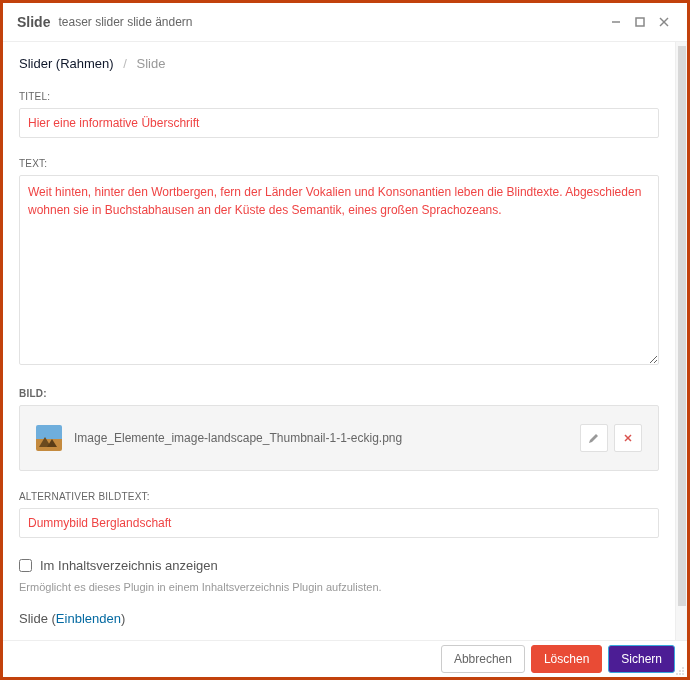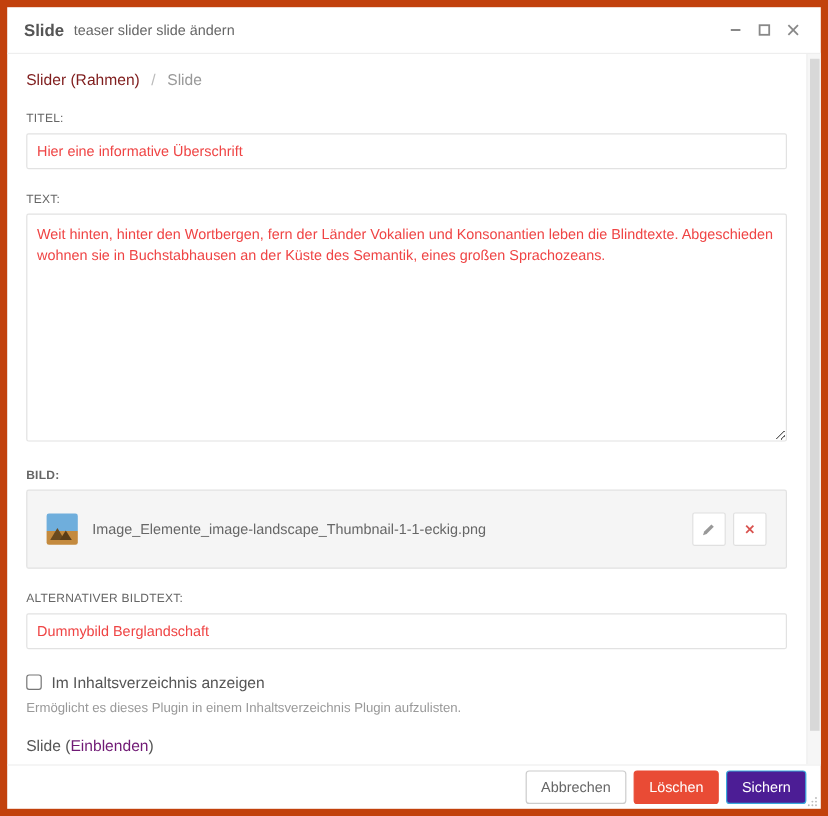--- a/index.html
+++ b/index.html
@@ -1,48 +1,48 @@
 <!DOCTYPE html>
 <html><head>
 <meta charset="utf-8">
 <style>
   * { box-sizing: border-box; margin: 0; padding: 0; }
   html, body { width: 690px; height: 680px; font-family: Arial, Helvetica, sans-serif; font-size: 12px; color: #555; background: #fff; }
-  .window { width: 690px; height: 680px; border: 6px solid #c2410c; display: flex; flex-direction: column; background: #fff; justify-content: flex-end; }
+  .window { width: 690px; height: 680px; border: 3px solid #c2410c; display: flex; flex-direction: column; background: #fff; justify-content: flex-end; }
   .titlebar { display: flex; align-items: center; padding: 10px 14px; border-bottom: 1px solid #eee; }
   .titlebar .title-strong { font-size: 14px; font-weight: bold; color: #555; margin-right: 8px; }
   .titlebar .title-sub { font-size: 12px; color: #666; }
   .titlebar .spacer { flex: 1; }
   .win-btn { width: 18px; height: 18px; display: flex; align-items: center; justify-content: center; margin-left: 6px; color: #888; cursor: pointer; }
   .win-btn svg { width: 12px; height: 12px; }
   .content-wrap { flex: 1; position: relative; overflow: hidden; }
   .scroll-area { position: absolute; top: 0; left: 0; right: 12px; bottom: 0; overflow-y: auto; padding: 14px 16px 10px 16px; }
   .scrollbar { position: absolute; top: 0; right: 0; width: 12px; height: 100%; background: #f6f6f6; border-left: 1px solid #eee; }
   .scrollbar-thumb { position: absolute; top: 4px; left: 2px; width: 8px; height: 560px; background: #d8d8d8; border-radius: 0; }
   .breadcrumb { font-size: 13px; margin-bottom: 20px; }
-  .breadcrumb .link { color: #7f1d1d; cursor: pointer; }
+  .breadcrumb .link { color: #0f172a; cursor: pointer; }
   .breadcrumb .sep { color: #bbb; margin: 0 6px; }
   .breadcrumb .current { color: #999; }
   .field-label { font-size: 10px; letter-spacing: 0.2px; color: #666; margin-bottom: 6px; }
   .input, .textarea { width: 100%; border: 1px solid #e2e2e2; background: #fff; padding: 7px 8px; font-size: 12px; color: #ef4444; font-family: inherit; border-radius: 2px; }
   .textarea { height: 190px; resize: both; line-height: 1.5; }
   .group { margin-bottom: 20px; }
   .bild-box { border: 1px solid #e2e2e2; background: #f5f5f5; padding: 18px 16px; display: flex; align-items: center; border-radius: 2px; }
   .thumb { width: 26px; height: 26px; border-radius: 2px; margin-right: 12px; background: linear-gradient(to bottom, #6faedc 0%, #6faedc 55%, #c48a3e 55%, #c48a3e 100%); position: relative; overflow: hidden; }
   .thumb::before { content: ""; position: absolute; bottom: 4px; left: 3px; width: 0; height: 0; border-left: 6px solid transparent; border-right: 6px solid transparent; border-bottom: 10px solid #6b4a1e; }
   .thumb::after { content: ""; position: absolute; bottom: 4px; left: 11px; width: 0; height: 0; border-left: 5px solid transparent; border-right: 5px solid transparent; border-bottom: 8px solid #5a3d17; }
   .filename { flex: 1; font-size: 12px; color: #666; }
   .icon-btn { width: 28px; height: 28px; border: 1px solid #e0e0e0; background: #fff; display: flex; align-items: center; justify-content: center; margin-left: 6px; border-radius: 2px; cursor: pointer; }
   .icon-btn svg { width: 12px; height: 12px; }
   .checkbox-row { display: flex; align-items: center; margin-bottom: 8px; }
   .checkbox-row input { margin-right: 8px; }
   .checkbox-row label { font-size: 13px; color: #555; }
   .help-text { font-size: 11px; color: #999; margin-bottom: 18px; }
   .section-title { font-size: 13px; color: #555; margin-bottom: 10px; }
-  .section-title .link { color: #701a75; cursor: pointer; }
+  .section-title .link { color: #0369a1; cursor: pointer; }
   .footer { border-top: 1px solid #eee; padding: 4px 12px; display: flex; justify-content: flex-end; align-items: center; position: relative; }
   .btn { font-size: 12px; padding: 6px 12px; border-radius: 3px; border: 1px solid #ccc; background: #fff; color: #666; margin-left: 6px; cursor: pointer; }
   .btn-danger { background: #e94b35; border-color: #e94b35; color: #fff; }
   .btn-primary { background: #4c1d95; border-color: #39a9dc; color: #fff; }
   .resize-grip { position: absolute; right: 2px; bottom: 2px; width: 10px; height: 10px; }
   .resize-grip svg { width: 10px; height: 10px; }
 </style>
 </head>
 <body>
 

